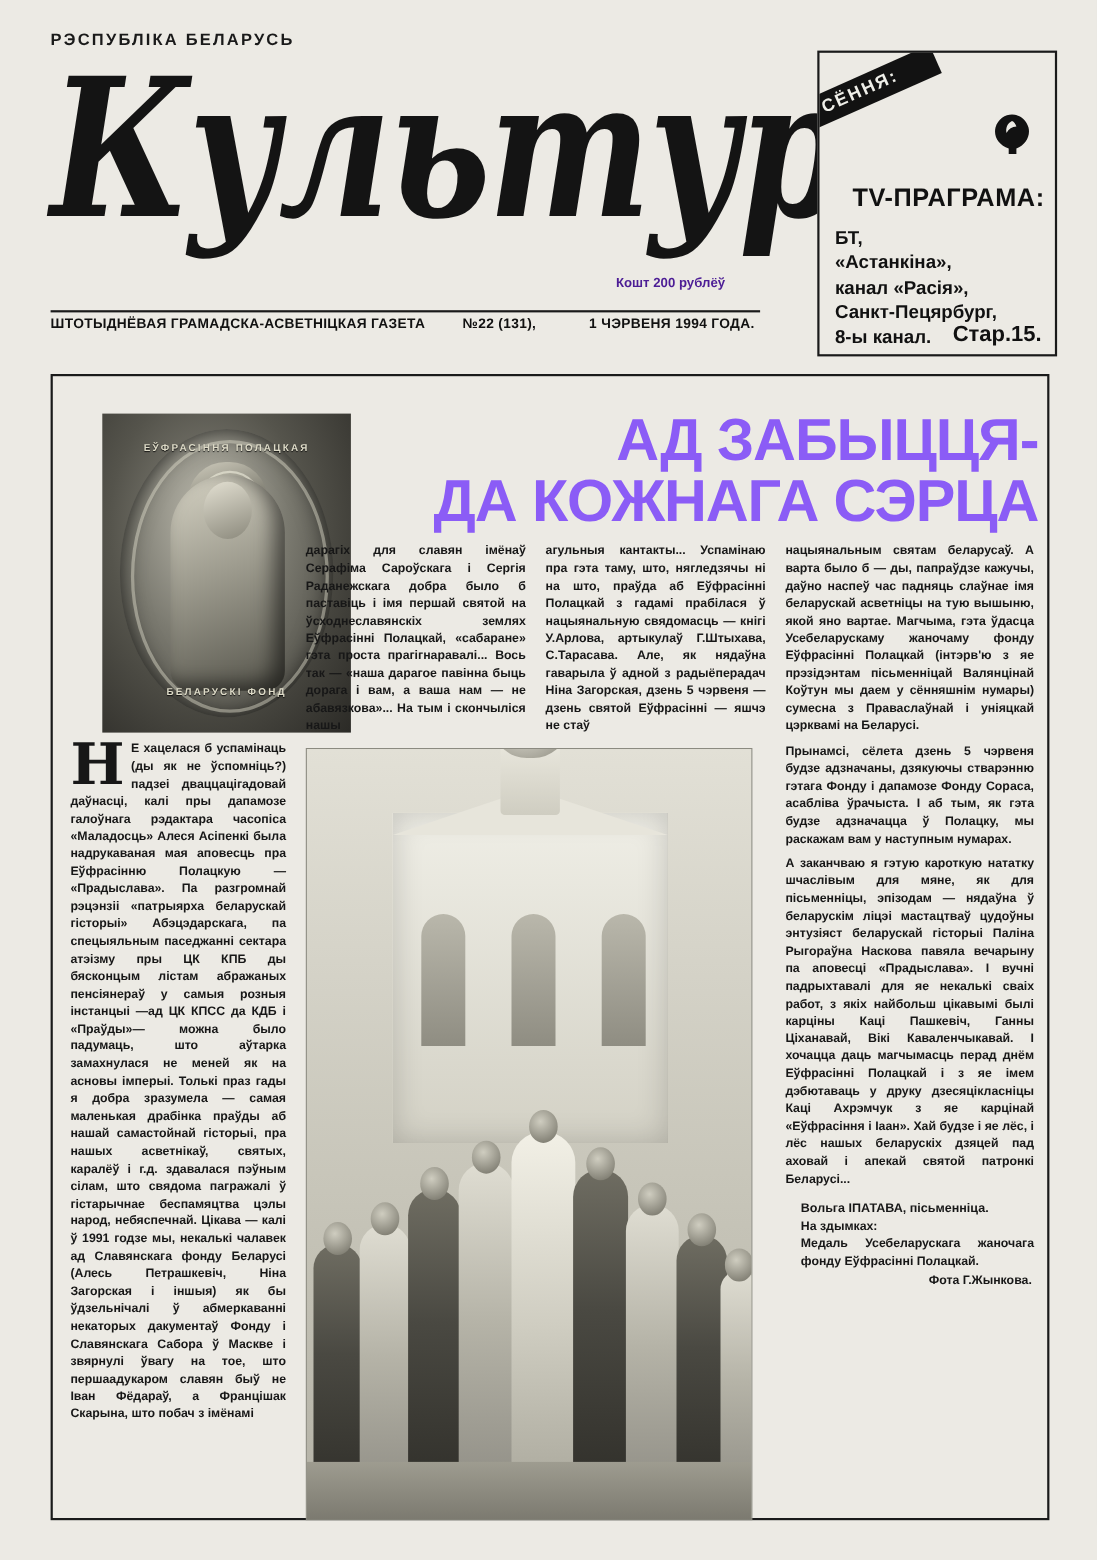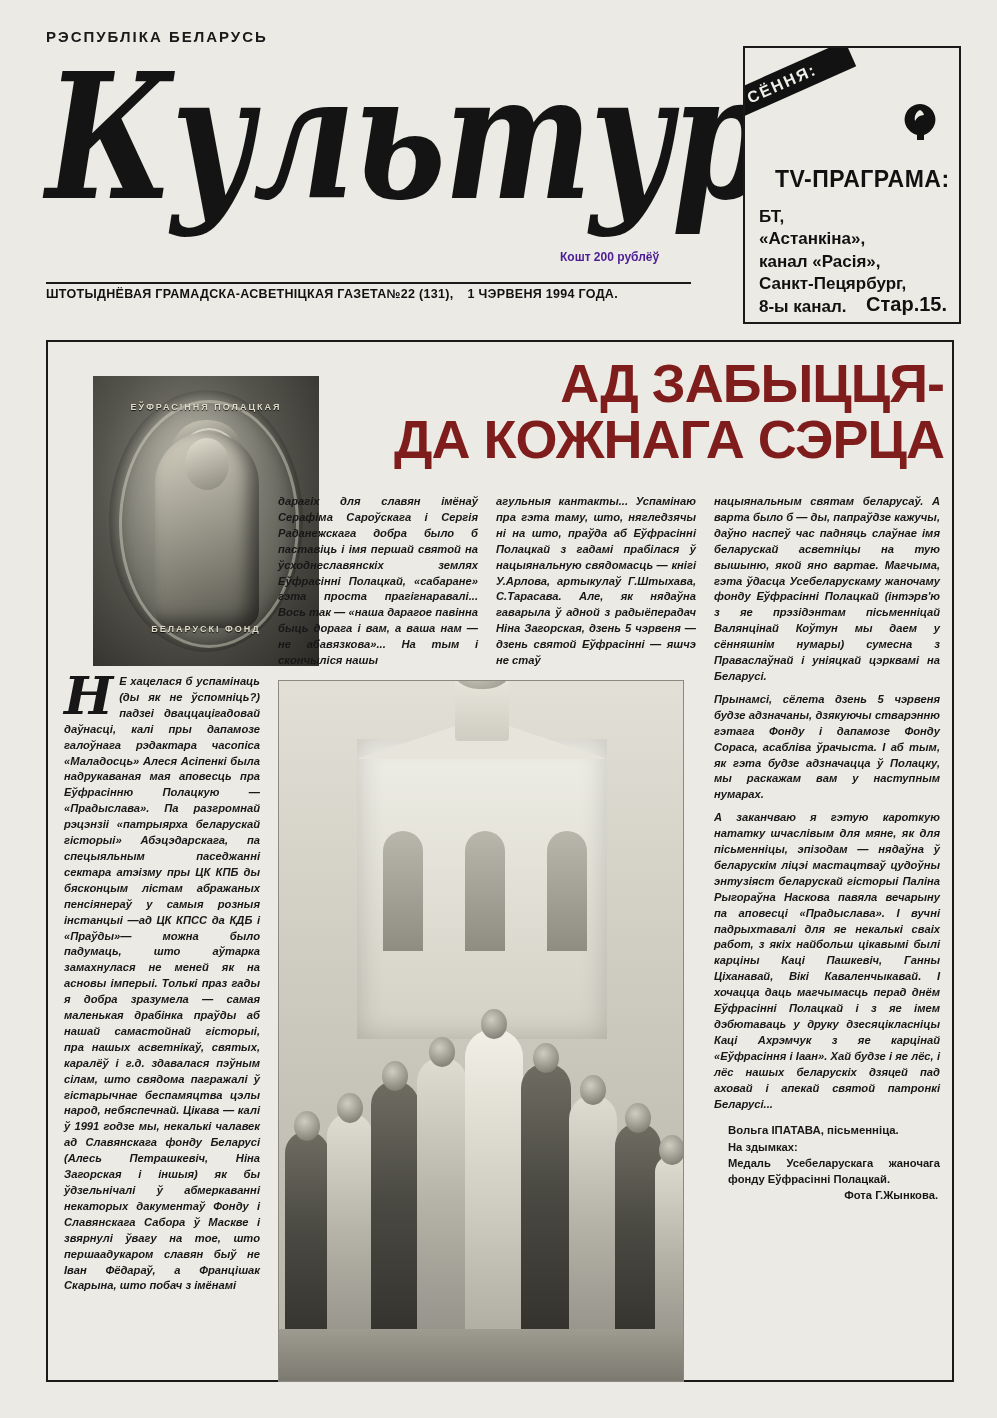--- a/index.html
+++ b/index.html
@@ -60,21 +60,21 @@
     left:46px;right:306px;
     top:282px;
     border-top:2px solid #1a1a1a;
   }
   .subline{
     position:absolute;
     left:46px;
     top:287px;
     width:640px;
     display:flex;
-    justify-content:flex-start;
+    justify-content:space-between;
     font-size:12.5px;
     font-weight:bold;
     letter-spacing:.3px;
   }
   .subline .issue{}
   .subline .date{margin-left:14px;}
 
   
   .todaybox{
     position:absolute;
@@ -130,28 +130,28 @@
     position:absolute;
     left:46px;top:340px;
     width:908px;height:1042px;
     border:2px solid #1a1a1a;
     box-sizing:border-box;
     background:#eceae4;
     padding:10px 12px;
   }
   .headline{
     position:absolute;
-    left:268px;top:14px;
+    left:268px;top:31px;
     width:628px;
     text-align:right;
     font-size:54px;
     line-height:1.03;
     font-weight:bold;
     letter-spacing:-1px;
-    color:#7f1d1d;
+    color:#8b5cf6;
   }
   .headline div{white-space:nowrap;}
 
   
   .medal{
     position:absolute;
     left:16px;top:34px;
     width:226px;height:290px;
     background:radial-gradient(ellipse at 42% 36%, #8c8a80 0%, #55544c 48%, #2b2a26 100%);
     overflow:hidden;
@@ -220,21 +220,21 @@
     left:16px;top:332px;
     width:876px;
   }
   .col{
     font-size:11.2px;
     line-height:1.42;
     text-align:justify;
     color:#171717;
     font-weight:bold;
   }
-  .col p{margin:0 0 7px 0;font-style:italic;}
+  .col p{margin:0 0 7px 0;}
   .col-1{position:absolute;left:0;top:0;width:196px;}
   .col-2{position:absolute;left:214px;top:-180px;width:200px;}
   .col-3{position:absolute;left:432px;top:-180px;width:200px;}
   .col-4{position:absolute;left:650px;top:-180px;width:226px;}
 
   .dropcap{
     float:left;
     font-family:"DejaVu Serif", serif;
     font-size:52px;
     line-height:40px;

